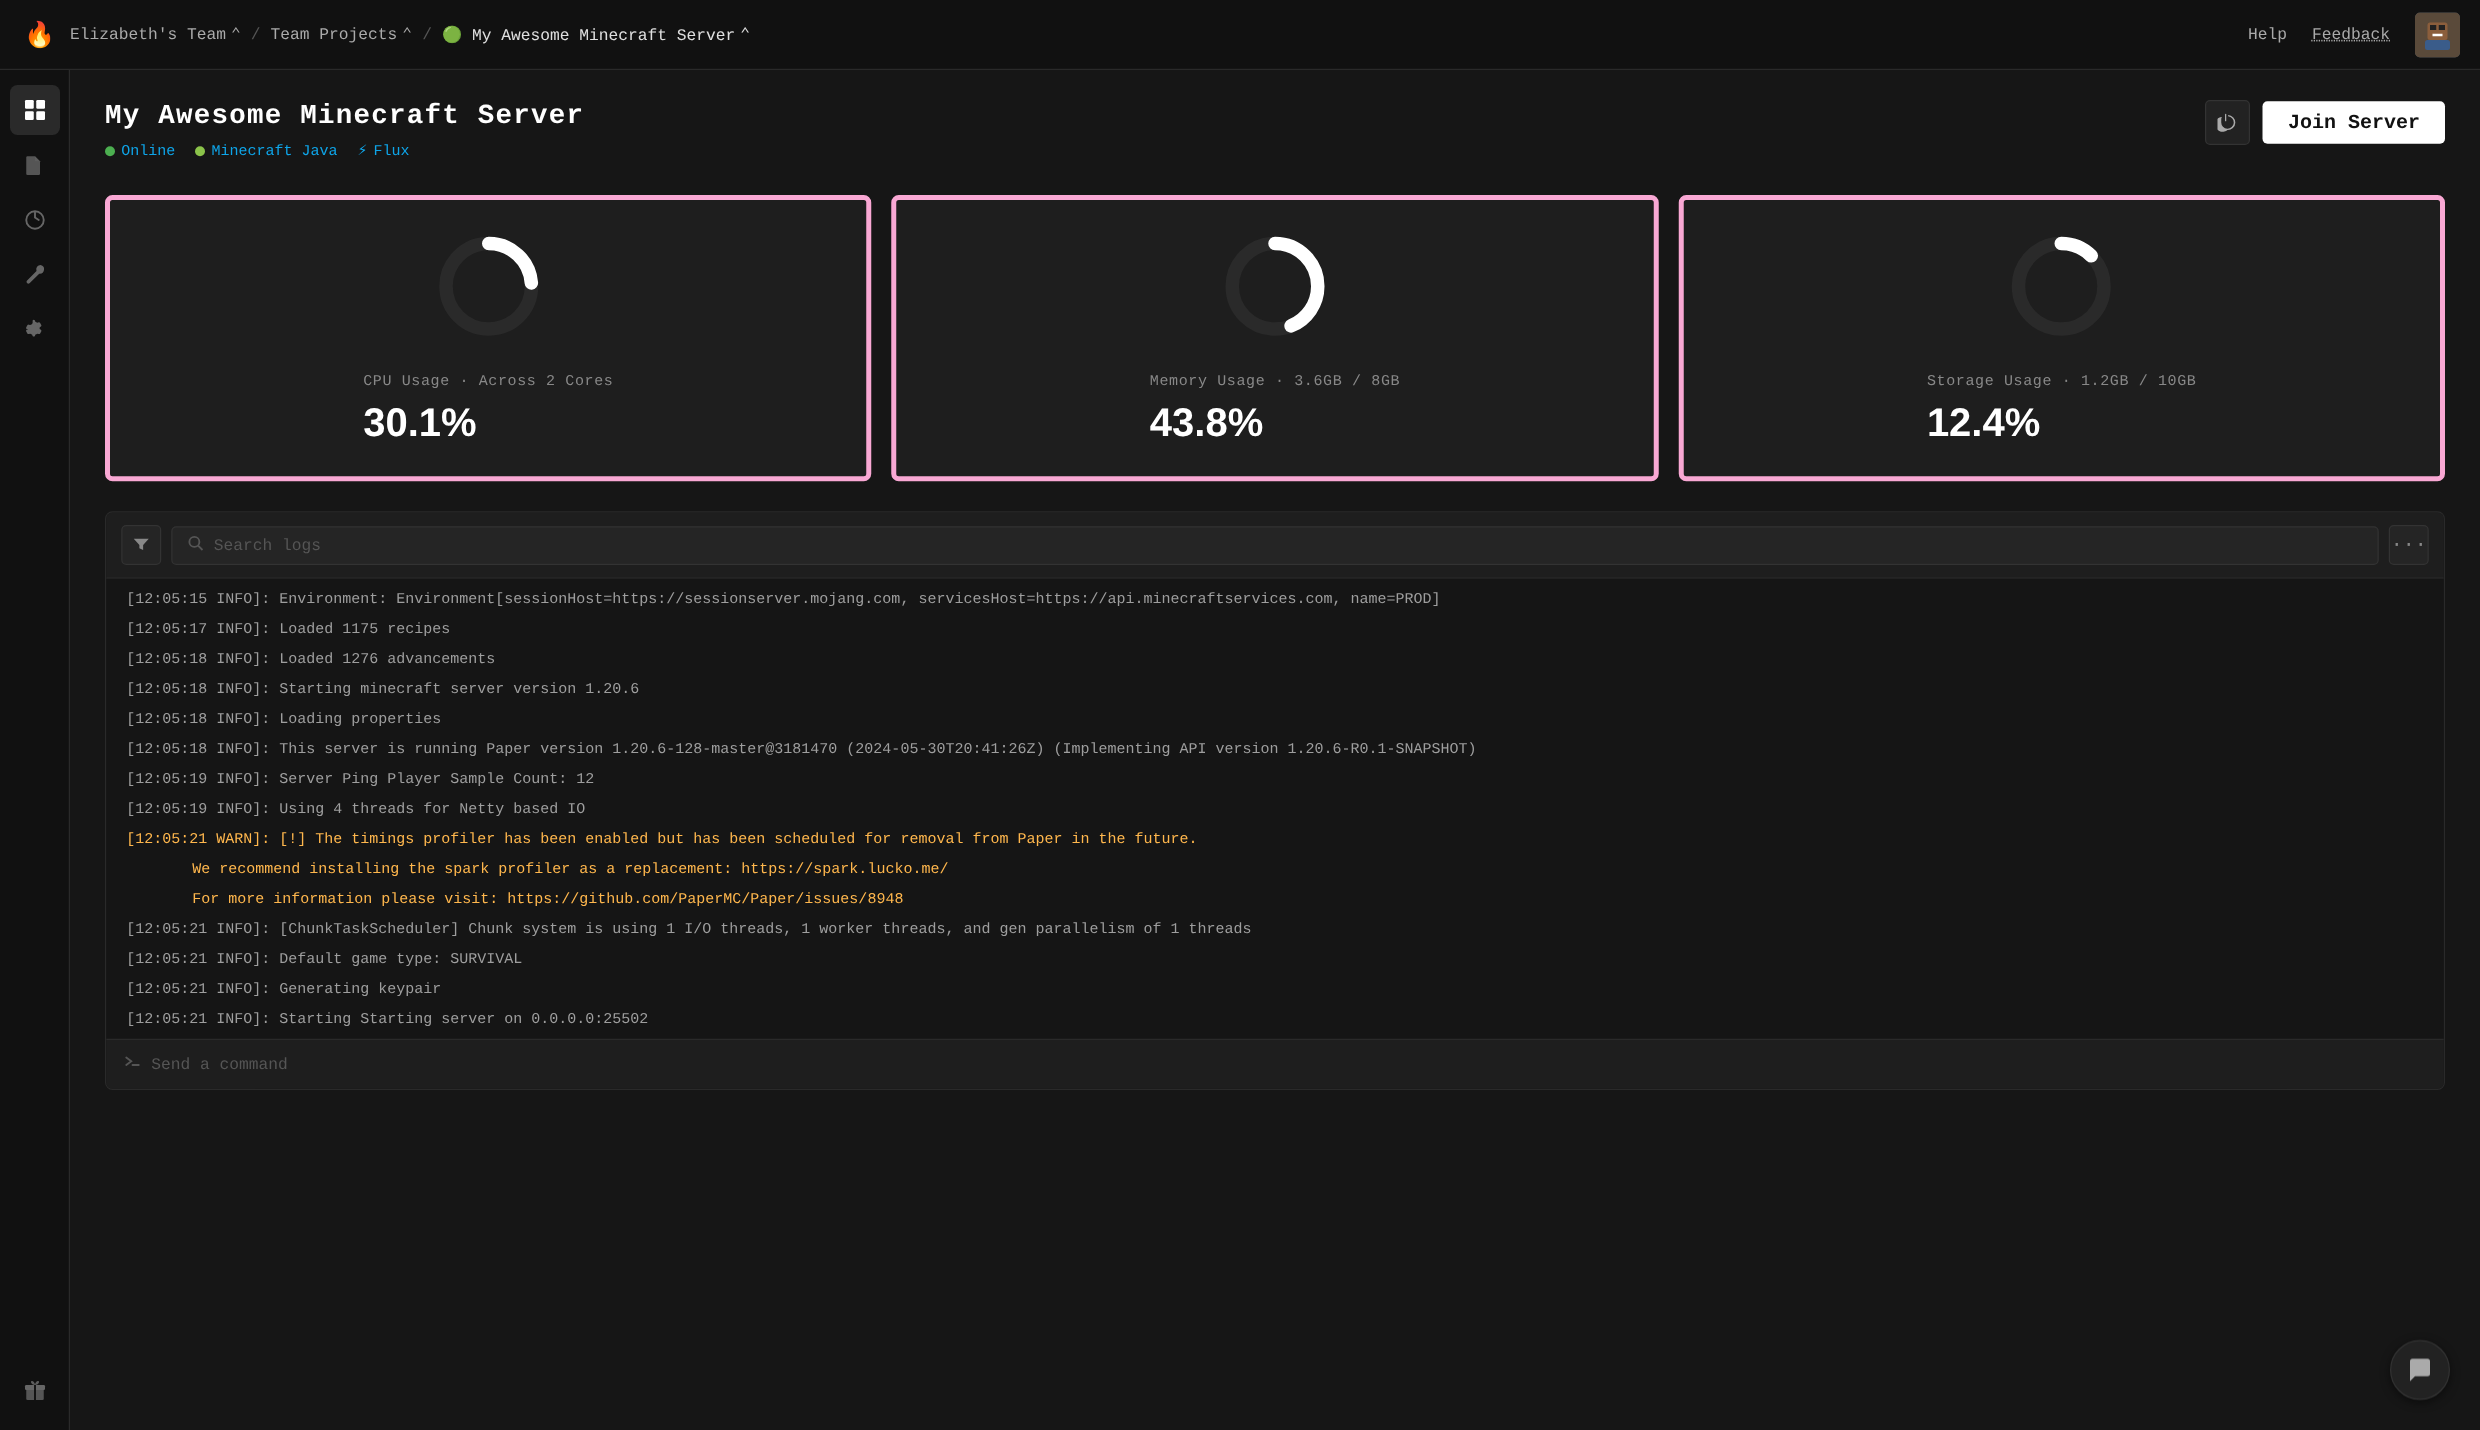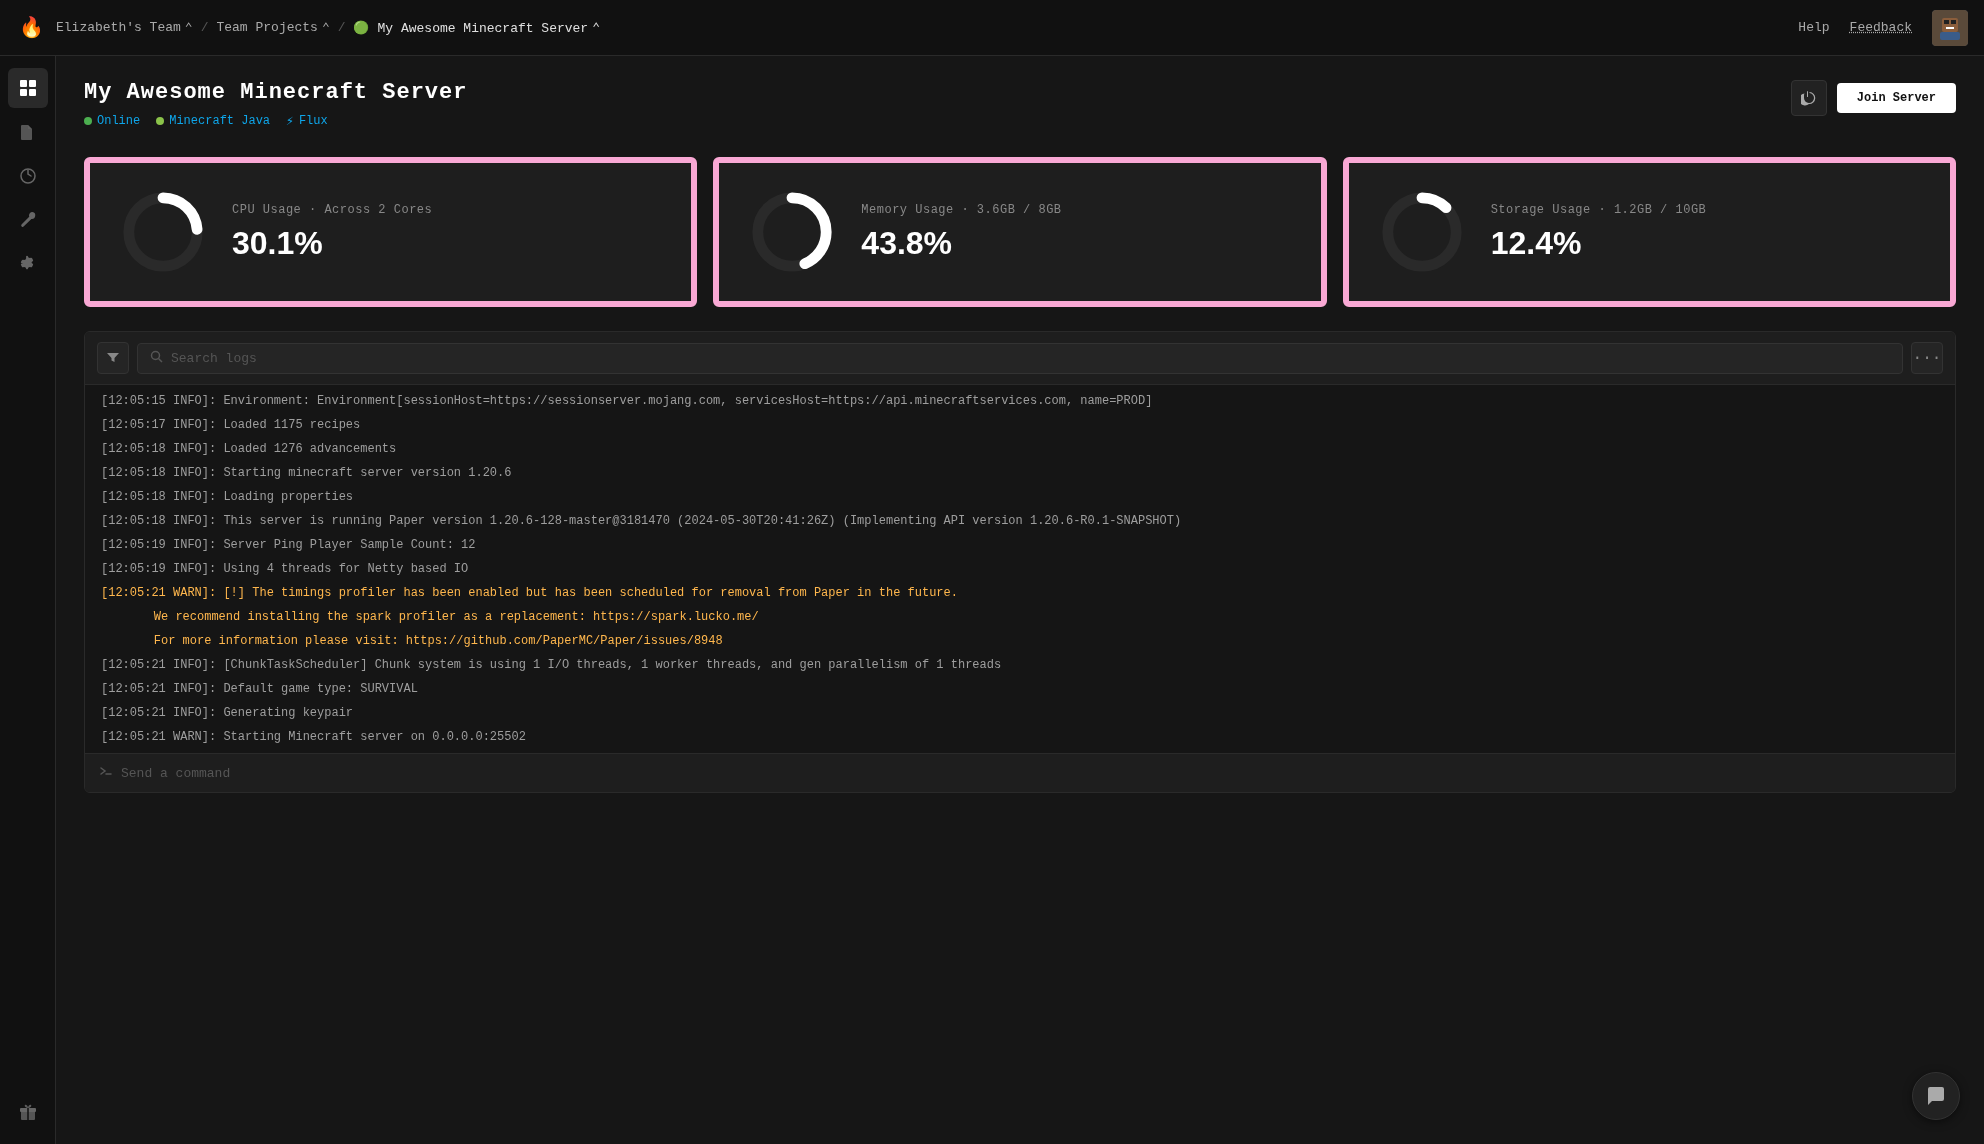--- a/index.html
+++ b/index.html
@@ -185,41 +185,42 @@
       cursor: pointer;
       color: #aaa;
       font-size: 16px;
     }
     .btn-join {
       background: #fff;
       color: #111;
       border: none;
       border-radius: 4px;
       padding: 8px 20px;
-      font-size: 12px;
+      font-size: 16px;
       font-weight: 600;
       cursor: pointer;
       font-family: 'Courier New', monospace;
     }
 
     
     .stats-grid {
       display: grid;
       grid-template-columns: 1fr 1fr 1fr;
       gap: 16px;
       margin-bottom: 24px;
     }
     .stat-card {
       background: #1e1e1e;
-      border: 6px solid #f9a8d4;
+      border: 4px solid #f9a8d4;
       border-radius: 6px;
       padding: 24px 28px;
       display: flex;
       align-items: center;
       gap: 24px;
+      flex-direction: column;
     }
     .donut-container {
       width: 90px;
       height: 90px;
       flex-shrink: 0;
       position: relative;
     }
     .stat-info {}
     .stat-label {
       font-size: 12px;
@@ -553,21 +554,21 @@
           <div class="log-line">[12:05:18 INFO]: Loading properties</div>
           <div class="log-line">[12:05:18 INFO]: This server is running Paper version 1.20.6-128-master@3181470 (2024-05-30T20:41:26Z) (Implementing API version 1.20.6-R0.1-SNAPSHOT)</div>
           <div class="log-line">[12:05:19 INFO]: Server Ping Player Sample Count: 12</div>
           <div class="log-line">[12:05:19 INFO]: Using 4 threads for Netty based IO</div>
           <div class="log-line warn">[12:05:21 WARN]: [!] The timings profiler has been enabled but has been scheduled for removal from Paper in the future.</div>
           <div class="log-line warn indent">    We recommend installing the spark profiler as a replacement: https://spark.lucko.me/</div>
           <div class="log-line warn indent">    For more information please visit: https://github.com/PaperMC/Paper/issues/8948</div>
           <div class="log-line">[12:05:21 INFO]: [ChunkTaskScheduler] Chunk system is using 1 I/O threads, 1 worker threads, and gen parallelism of 1 threads</div>
           <div class="log-line">[12:05:21 INFO]: Default game type: SURVIVAL</div>
           <div class="log-line">[12:05:21 INFO]: Generating keypair</div>
-          <div class="log-line">[12:05:21 WARN]: Starting Minecraft server on 0.0.0.0:25502</div>
+          <div class="log-line">[12:05:21 INFO]: Starting Starting server on 0.0.0.0:25502</div>
         </div>
 
       <div class="logs-command-bar">
         <span class="logs-command-icon">
           <svg width="14" height="14" viewBox="0 0 14 14" fill="none" stroke="#555" stroke-width="1.5" stroke-linecap="round">
             <polyline points="2,4 6,7 2,10"></polyline>
             <line x1="7" y1="10" x2="12" y2="10"></line>
           </svg>
         </span>
         <input type="text" class="logs-command-input" placeholder="Send a command" style="">

